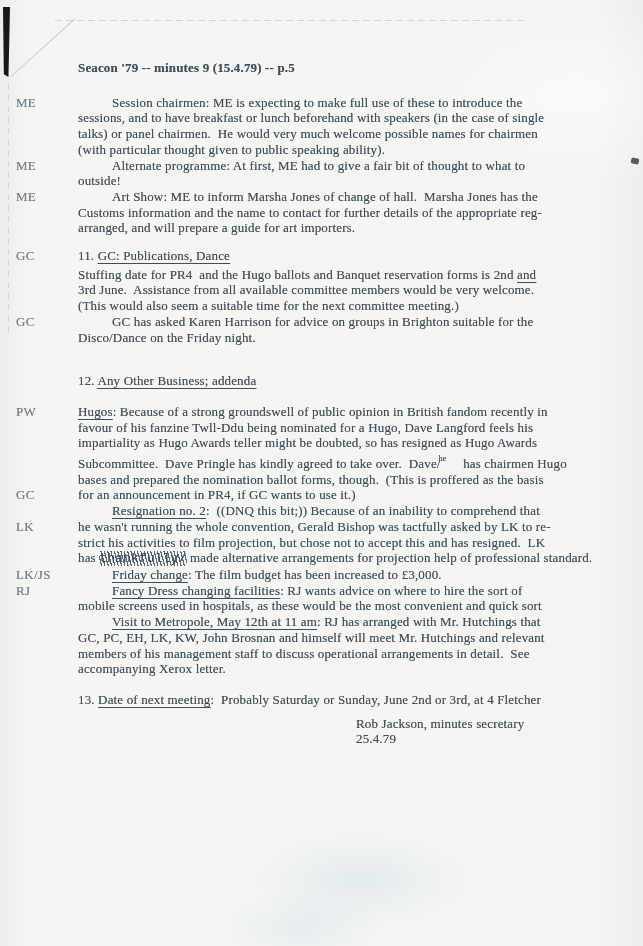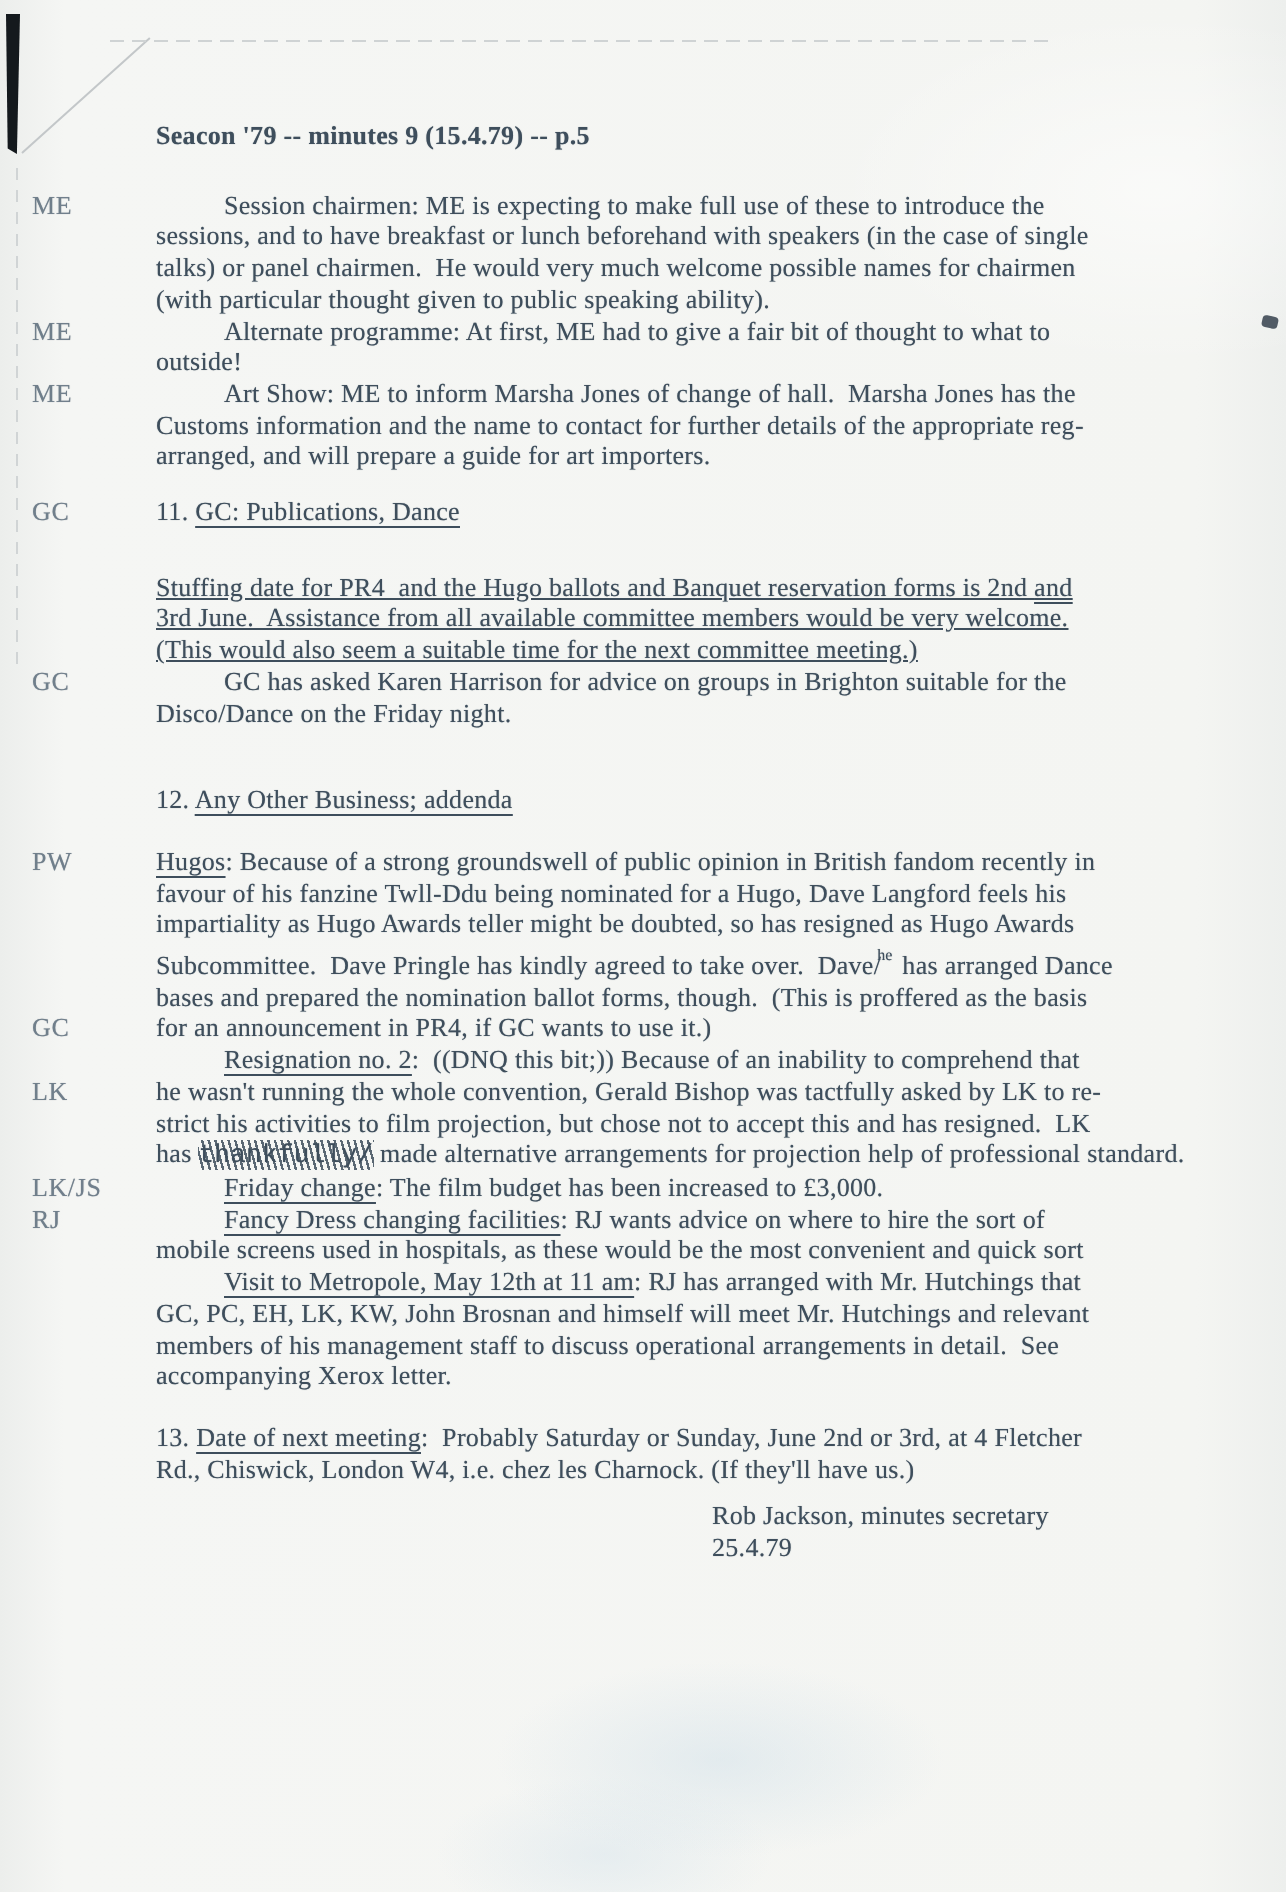--- a/index.html
+++ b/index.html
@@ -29,21 +29,21 @@
   #doc{position:absolute;left:78px;top:60px;width:560px;}
   .line{white-space:pre;line-height:15.7px;font-size:13px;letter-spacing:.15px;position:relative;
     text-shadow:0 0 .5px rgba(62,78,92,.55);}
   .line.indent{padding-left:34px;}
   .header-line{margin-bottom:19px;font-weight:bold;}
   .block{margin:0;}
   .mlabel{position:absolute;left:-62px;top:0;color:var(--margin-ink,#5a6b7a);opacity:.85;
     letter-spacing:.3px;}
   .u{text-decoration:underline;text-decoration-thickness:1px;text-underline-offset:2.5px;}
   .struck{background-image:repeating-linear-gradient(75deg,transparent 0 2px,rgba(62,78,92,.85) 2px 3.2px);font-family:Liberation Mono, monospace;}
-  .sup{font-size:8px;vertical-align:7px;letter-spacing:0;margin-left:-2px;margin-right:5px;text-align:right;}
+  .sup{font-size:8px;vertical-align:7px;letter-spacing:0;margin-left:-2px;margin-right:17px;text-align:right;}
   .sig{margin-top:8px;margin-left:278px;}
 </style>
 </head>
 <body>
 
 <div class="page">
   <div class="corner-bar"></div>
   <div class="corner-diag"></div>
   <div class="top-line"></div>
   <div class="left-line"></div>
@@ -63,37 +63,37 @@
           <div class="line"><span class="t">outside!</span></div>
         </div>
         <div class="block">
           <div class="line indent"><span class="mlabel">ME</span><span class="t">Art Show: ME to inform Marsha Jones of change of hall.  Marsha Jones has the</span></div>
           <div class="line"><span class="t">Customs information and the name to contact for further details of the appropriate reg-</span></div>
           <div class="line"><span class="t">arranged, and will prepare a guide for art importers.</span></div>
         </div>
         <div class="block" style="margin-top: 12px;">
           <div class="line"><span class="mlabel">GC</span><span class="t">11. </span><span class="t u">GC: Publications, Dance</span></div>
         </div>
-        <div class="block" style="margin-top: 22px; text-decoration: underline;">
+        <div class="block" style="margin-top: 3px;">
           <div class="line"><span class="t">Stuffing date for PR4  and the Hugo ballots and Banquet reservation forms is 2nd </span><span class="t u">and</span></div>
           <div class="line"><span class="t">3rd June.  Assistance from all available committee members would be very welcome.</span></div>
           <div class="line"><span class="t">(This would also seem a suitable time for the next committee meeting.)</span></div>
         </div>
         <div class="block">
           <div class="line indent"><span class="mlabel">GC</span><span class="t">GC has asked Karen Harrison for advice on groups in Brighton suitable for the</span></div>
           <div class="line"><span class="t">Disco/Dance on the Friday night.</span></div>
         </div>
         <div class="block" style="margin-top: 28px;">
           <div class="line"><span class="t">12. </span><span class="t u">Any Other Business; addenda</span></div>
         </div>
         <div class="block" style="margin-top: 15px;">
           <div class="line"><span class="mlabel">PW</span><span class="t u">Hugos</span><span class="t">: Because of a strong groundswell of public opinion in British fandom recently in</span></div>
           <div class="line"><span class="t">favour of his fanzine Twll-Ddu being nominated for a Hugo, Dave Langford feels his</span></div>
           <div class="line"><span class="t">impartiality as Hugo Awards teller might be doubted, so has resigned as Hugo Awards</span></div>
-          <div class="line"><span class="t">Subcommittee.  Dave Pringle has kindly agreed to take over.  Dave/</span><span class="t sup">he</span><span class="t">has arranged Dance</span></div>
+          <div class="line"><span class="t">Subcommittee.  Dave Pringle has kindly agreed to take over.  Dave/</span><span class="t sup">he</span><span class="t">has chairmen Hugo</span></div>
           <div class="line"><span class="t">bases and prepared the nomination ballot forms, though.  (This is proffered as the basis</span></div>
           <div class="line"><span class="mlabel">GC</span><span class="t">for an announcement in PR4, if GC wants to use it.)</span></div>
         </div>
         <div class="block">
           <div class="line indent"><span class="t u">Resignation no. 2</span><span class="t">:  ((DNQ this bit;)) Because of an inability to comprehend that</span></div>
           <div class="line"><span class="mlabel">LK</span><span class="t">he wasn't running the whole convention, Gerald Bishop was tactfully asked by LK to re-</span></div>
           <div class="line"><span class="t">strict his activities to film projection, but chose not to accept this and has resigned.  LK</span></div>
           <div class="line"><span class="t">has </span><span class="t struck">thankfully/</span><span class="t"> made alternative arrangements for projection help of professional standard.</span></div>
         </div>
         <div class="block">
@@ -104,21 +104,20 @@
           <div class="line"><span class="t">mobile screens used in hospitals, as these would be the most convenient and quick sort</span></div>
         </div>
         <div class="block">
           <div class="line indent"><span class="t u">Visit to Metropole, May 12th at 11 am</span><span class="t">: RJ has arranged with Mr. Hutchings that</span></div>
           <div class="line"><span class="t">GC, PC, EH, LK, KW, John Brosnan and himself will meet Mr. Hutchings and relevant</span></div>
           <div class="line"><span class="t">members of his management staff to discuss operational arrangements in detail.  See</span></div>
           <div class="line"><span class="t">accompanying Xerox letter.</span></div>
         </div>
         <div class="block" style="margin-top: 15px;">
           <div class="line"><span class="t">13. </span><span class="t u">Date of next meeting</span><span class="t">:  Probably Saturday or Sunday, June 2nd or 3rd, at 4 Fletcher</span></div>
-          <div class="line"><span class="t">Rd., Chiswick, London W4, i.e. chez les Charnock. (If they'll have us.)</span></div>
         </div>
       </div>
     <div class="block sig">
       <div class="line">Rob Jackson, minutes secretary</div>
       <div class="line">25.4.79</div>
     </div>
   </div>
 </div>
 
 </body></html>

